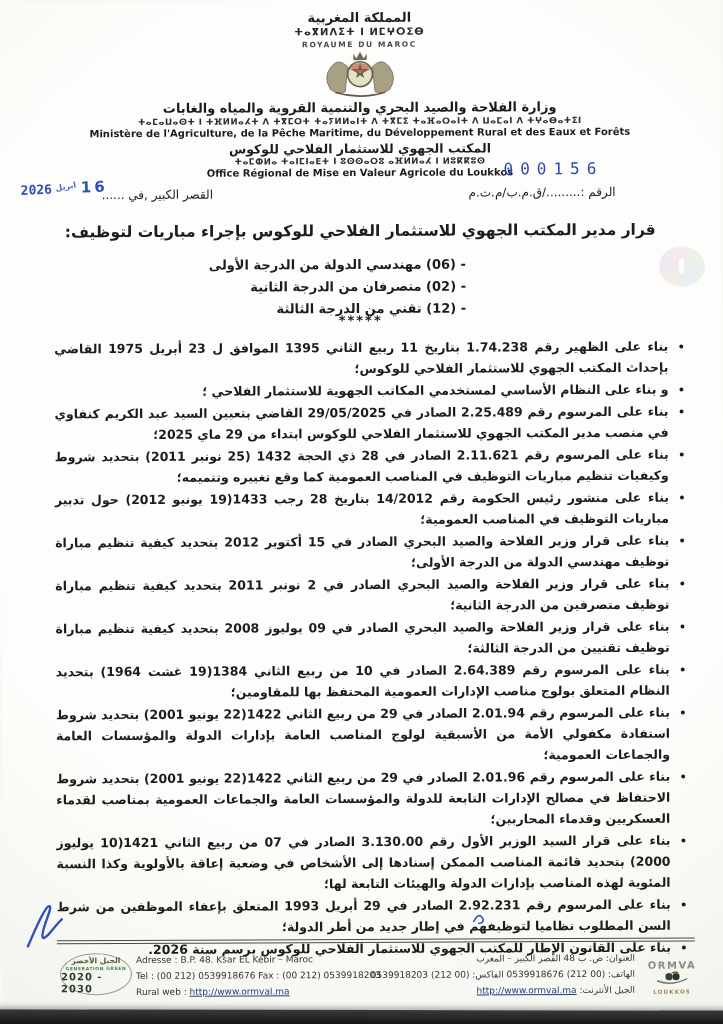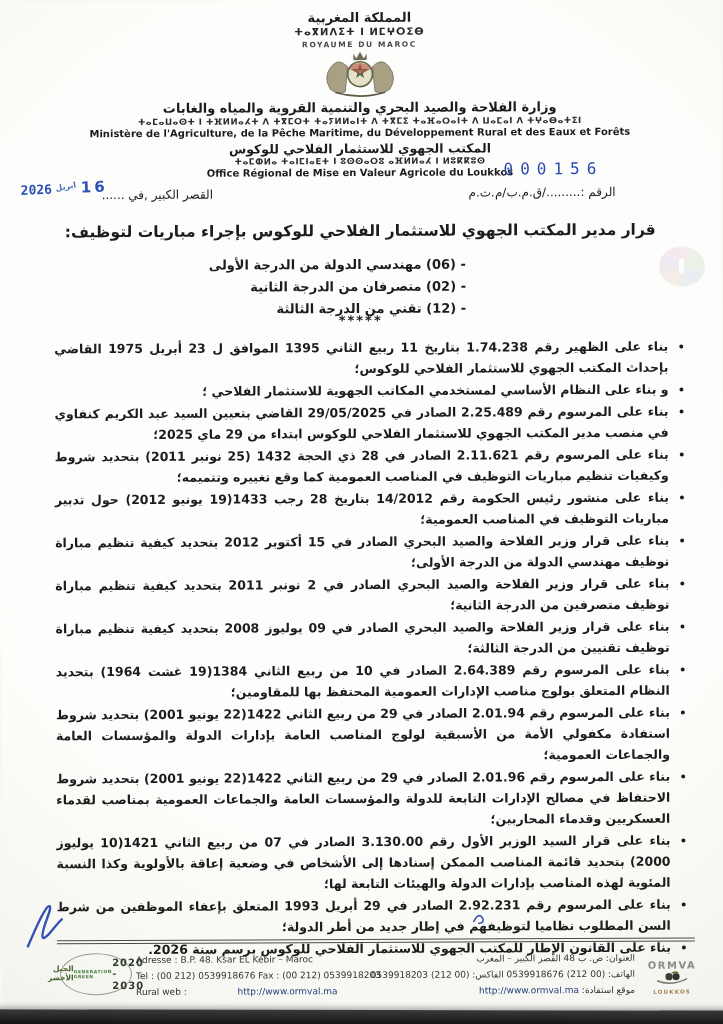--- a/index.html
+++ b/index.html
@@ -54,28 +54,28 @@
     direction:rtl;margin:0;padding:0 18px 0 0;
     font-size:12.5px;font-weight:700;line-height:21px;
     list-style:disc outside;
   }
   .legal-list li{text-align:justify;margin:0 0 1px 0;}
   
   .footer-rule{position:absolute;top:939px;left:55px;right:30px;height:2px;border-top:1.5px solid #4a4a4a;border-bottom:1px solid #4a4a4a;}
   .green-logo{
     position:absolute;top:952px;left:58px;width:70px;height:40px;
     border:1px solid #9a9a92;border-radius:50%;
-    display:flex;flex-direction:row;align-items:center;justify-content:center;line-height:1.15;
+    display:flex;flex-direction:column;align-items:center;justify-content:flex-end;line-height:1.15;
   }
   .green-logo .ar{font-size:7.5px;font-weight:700;color:#44622c;}
   .green-logo .en{font-size:4.5px;font-weight:700;letter-spacing:.6px;color:#3f7d3a;}
   .green-logo .yr{font-size:10px;font-weight:700;color:#2f3b2a;letter-spacing:1px;}
   .addr-left{position:absolute;top:951px;left:134px;font-size:9px;color:#333;line-height:16px;white-space:nowrap;}
   .addr-right{position:absolute;top:951px;right:90px;direction:rtl;text-align:right;font-size:9px;color:#333;line-height:16px;white-space:nowrap;}
-  .link{color:#23407a;margin-left:48px;}
+  .link{text-decoration:underline;color:#23407a;}
   .ormva-logo{position:absolute;top:953px;right:22px;width:62px;text-align:center;line-height:1.1;margin-top:8px;}
   .ormva-logo .nm{font-size:10px;font-weight:700;letter-spacing:1.5px;color:#8a8a86;}
   .ormva-logo .sub{font-size:5.5px;font-weight:700;letter-spacing:1.2px;color:#a08050;}
   
   .sticker{
     position:absolute;top:248px;left:660px;width:46px;height:40px;border-radius:50%;
     background:conic-gradient(#f3d9e2,#dcead3,#d8e2f0,#efe3d2,#e5d8ee,#f3d9e2);
     opacity:.55;filter:blur(.6px);
   }
   .sticker::after{content:"";position:absolute;left:20px;top:12px;width:5px;height:15px;background:#fcfcfa;border-radius:2px;}
@@ -160,21 +160,21 @@
 
   <div class="addr-left">
     <div>Adresse : B.P. 48. Ksar EL Kébir – Maroc</div>
     <div>Tel : (00 212) 0539918676 Fax :  (00 212) 0539918203</div>
     <div><span>Rural web : </span><span class="link">http://www.ormval.ma</span></div>
   </div>
 
   <div class="addr-right" dir="rtl">
     <div>العنوان: ص. ب 48 القصر الكبير – المغرب</div>
     <div>الهاتف: (00 212) 0539918676 الفاكس: (00 212) 0539918203</div>
-    <div><span>موقع استفادة: </span><span class="link">http://www.ormval.ma</span></div>
+    <div><span>الجيل الأنترنت: </span><span class="link">http://www.ormval.ma</span></div>
   </div>
 
   <div class="ormva-logo">
     <div class="nm">ORMVA</div>
     <svg width="34" height="14" viewBox="0 0 34 14">
       <path d="M2 10 q14 6 30-2" stroke="#7a7a70" stroke-width="1.5" fill="none"></path>
       <circle cx="14" cy="6" r="3.6" fill="#3a3f35"></circle>
       <circle cx="21" cy="6" r="3.6" fill="#2e332b"></circle>
       <path d="M16 2 q4-3 8 0 q-4 2 -8 0z" fill="#5d7a3c"></path>
     </svg>

